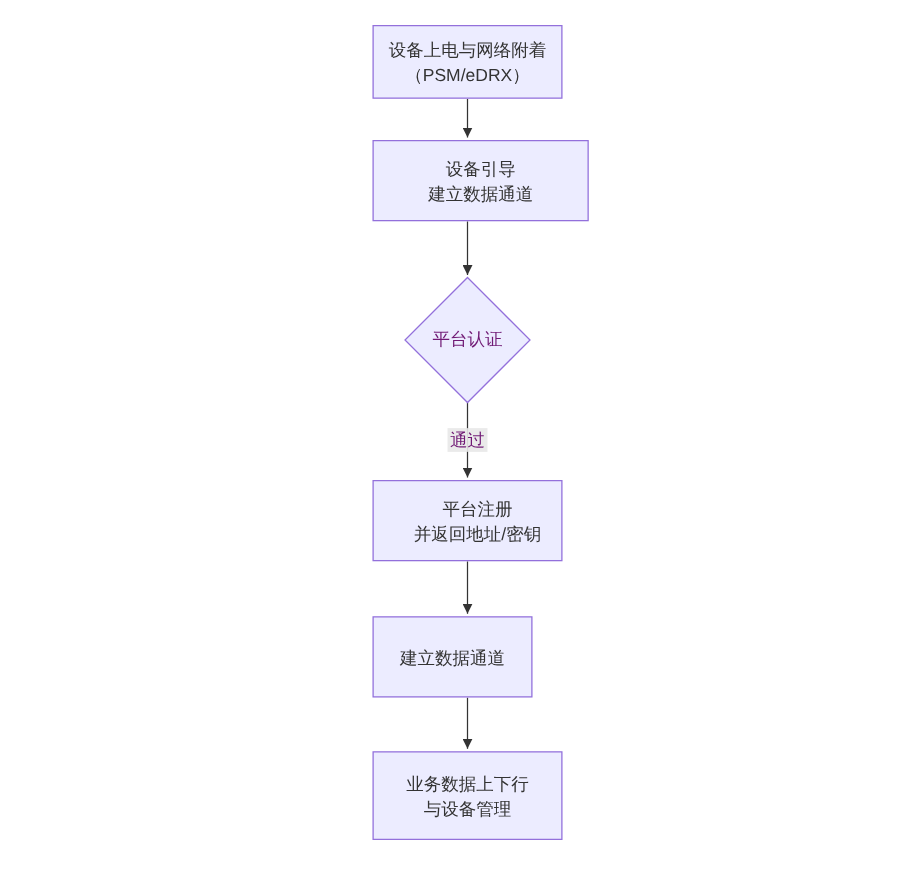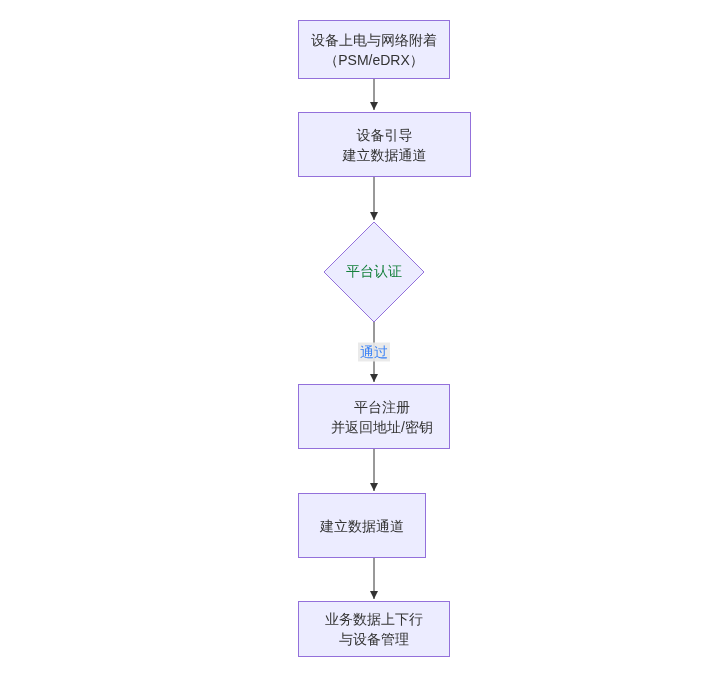--- a/index.html
+++ b/index.html
@@ -45,42 +45,42 @@
     flex-direction: column;
     justify-content: center;
     align-items: center;
   }
   .node-line { white-space: nowrap; }
   .diamond-label {
     position: absolute;
     left: 374px;
     top: 272px;
     transform: translate(-50%, -50%);
-    color: #15803d;
+    color: #701a75;
     font-size: 14px;
     white-space: nowrap;
   }
   .edge-label {
     position: absolute;
     left: 374px;
     top: 352px;
     transform: translate(-50%, -50%);
     background: rgba(232, 232, 232, 0.9);
-    color: #3b82f6;
+    color: #701a75;
     font-size: 14px;
     line-height: 17px;
     padding: 1px 2px;
     white-space: nowrap;
   }
   
   .n-power    { left: 298px; top: 20px;  width: 152px; height: 59px; }
   .n-boot     { left: 298px; top: 112px; width: 173px; height: 65px; }
   .n-register { left: 298px; top: 384px; width: 152px; height: 65px; padding-left: 16px; }
   .n-channel  { left: 298px; top: 493px; width: 128px; height: 65px; }
-  .n-business { left: 298px; top: 601px; width: 152px; height: 56px; }
+  .n-business { left: 298px; top: 601px; width: 152px; height: 71px; }
 </style>
 </head>
 <body>
 
 <div class="canvas">
 
   <svg class="edges-svg" viewBox="0 0 726 700" xmlns="http://www.w3.org/2000/svg">
     <defs>
       <marker id="arrowhead" viewBox="0 0 10 10" refX="10" refY="5" markerWidth="8" markerHeight="8" orient="auto">
         <path d="M0,0 L10,5 L0,10 z" fill="#333333"></path>

